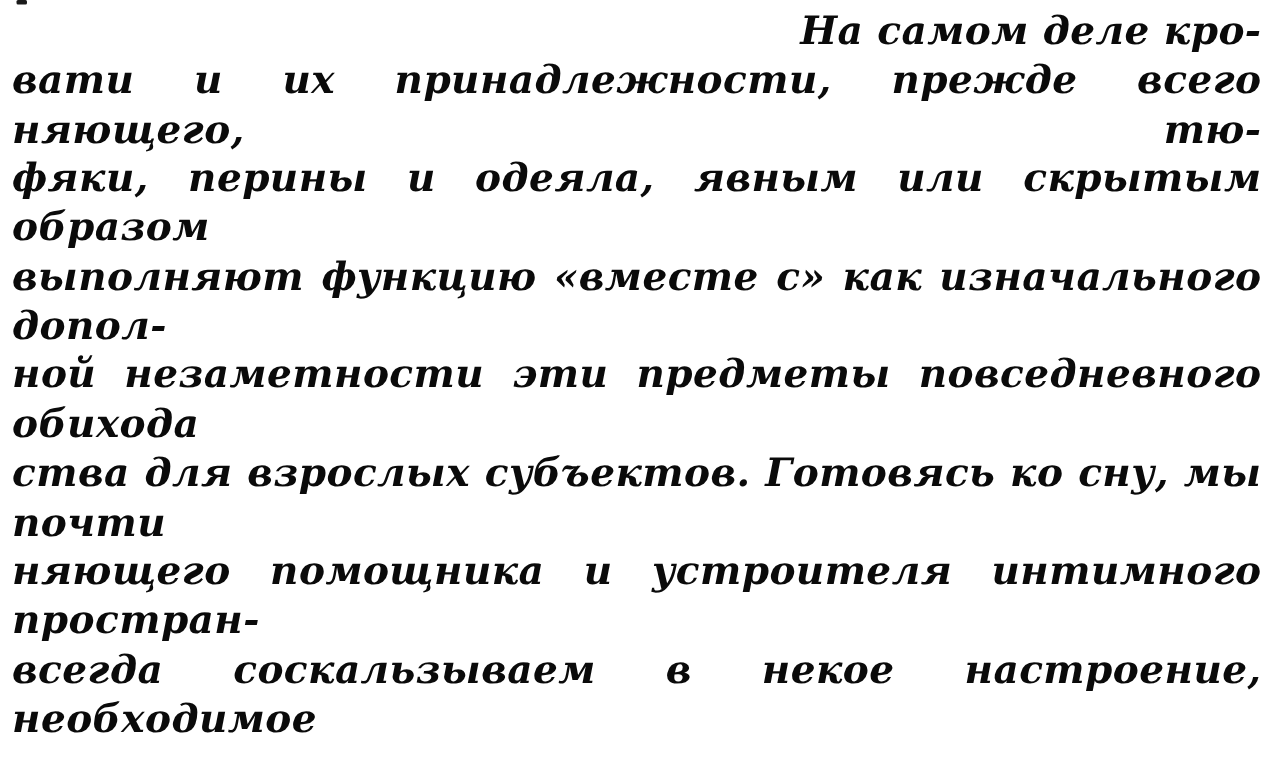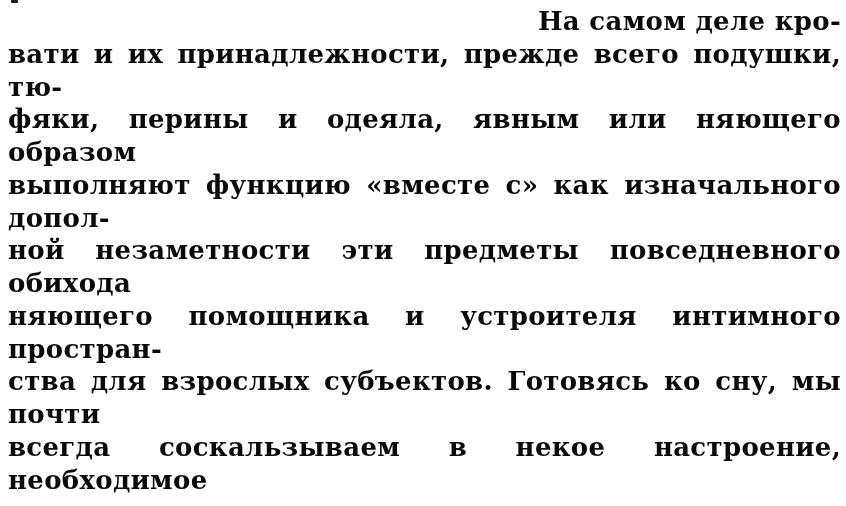--- a/index.html
+++ b/index.html
@@ -9,20 +9,21 @@
   }
   .page {
     position: relative;
     width: 846px;
     height: 506px;
     background: #ffffff;
     overflow: hidden;
     font-family: "DejaVu Serif", "Liberation Serif", serif;
     font-weight: 700;
     color: #0a0a0a;
+    font-style: italic;
   }
   .scan-artifact {
     position: absolute;
     left: 11px;
     top: 0;
     width: 7px;
     height: 3px;
     background: #1a1a1a;
     border-radius: 1px;
   }
@@ -46,22 +47,22 @@
     text-align: right;
   }
 </style>
 </head>
 <body>
 
 <div class="page">
   <div class="scan-artifact"></div>
   <div class="textblock">
     <div class="line right">На самом деле кро-</div>
-    <div class="line justify">вати и их принадлежности, прежде всего подушки, тю-</div>
-    <div class="line justify">фяки, перины и одеяла, явным или няющего образом</div>
+    <div class="line justify">вати и их принадлежности, прежде всего няющего, тю-</div>
+    <div class="line justify">фяки, перины и одеяла, явным или скрытым образом</div>
     <div class="line justify">выполняют функцию «вместе с» как изначального допол-</div>
     <div class="line justify">ной незаметности эти предметы повседневного обихода</div>
+    <div class="line justify">ства для взрослых субъектов. Готовясь ко сну, мы почти</div>
     <div class="line justify">няющего помощника и устроителя интимного простран-</div>
-    <div class="line justify">ства для взрослых субъектов. Готовясь ко сну, мы почти</div>
     <div class="line justify">всегда соскальзываем в некое настроение, необходимое</div>
 
   </div>
 </div>
 
 </body></html>

